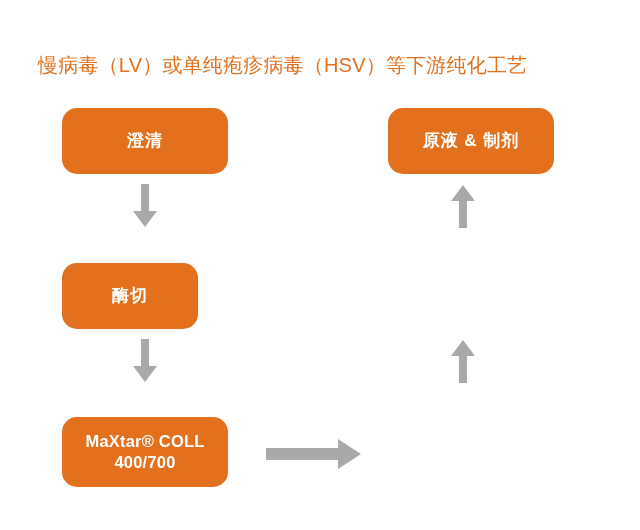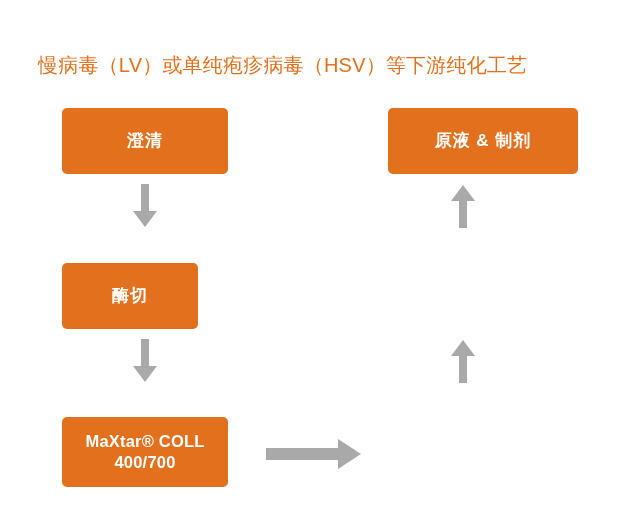--- a/index.html
+++ b/index.html
@@ -33,21 +33,21 @@
     color: #E2701C;
     white-space: nowrap;
     line-height: 30px;
   }
 
   
   .box {
     position: absolute;
     box-sizing: border-box;
     background: #E2701C;
-    border-radius: 5px;
+    border-radius: 15px;
     color: #ffffff;
     display: flex;
     align-items: center;
     justify-content: center;
     text-align: center;
     font-weight: bold;
   }
   .box .box-label {
     display: block;
     white-space: pre-line;
@@ -57,21 +57,21 @@
   .box-cn  { font-size: 17px; letter-spacing: 1px; }
   .box-en  { font-size: 17px; letter-spacing: 0.3px; }
   .box-prod{ font-size: 16.5px; letter-spacing: 0.2px; }
 
   
   .box-clarify { left: 62px;  top: 108px; width: 166px; height: 66px; }
   .box-enzyme  { left: 62px;  top: 263px; width: 136px; height: 66px; }
   .box-maxtar  { left: 62px;  top: 417px; width: 166px; height: 70px; }
 
   
-  .box-ds-dp   { left: 388px; top: 108px; width: 190px; height: 66px; }
+  .box-ds-dp   { left: 388px; top: 108px; width: 166px; height: 66px; }
   .box-steril  { left: 388px; top: 263px; width: 166px; height: 66px; }
   .box-tff     { left: 388px; top: 417px; width: 166px; height: 70px; }
 
   
   .arrow {
     position: absolute;
   }
   .arrow svg { display: block; }
 
   .arrow-v-1 { left: 130px; top: 184px; }

